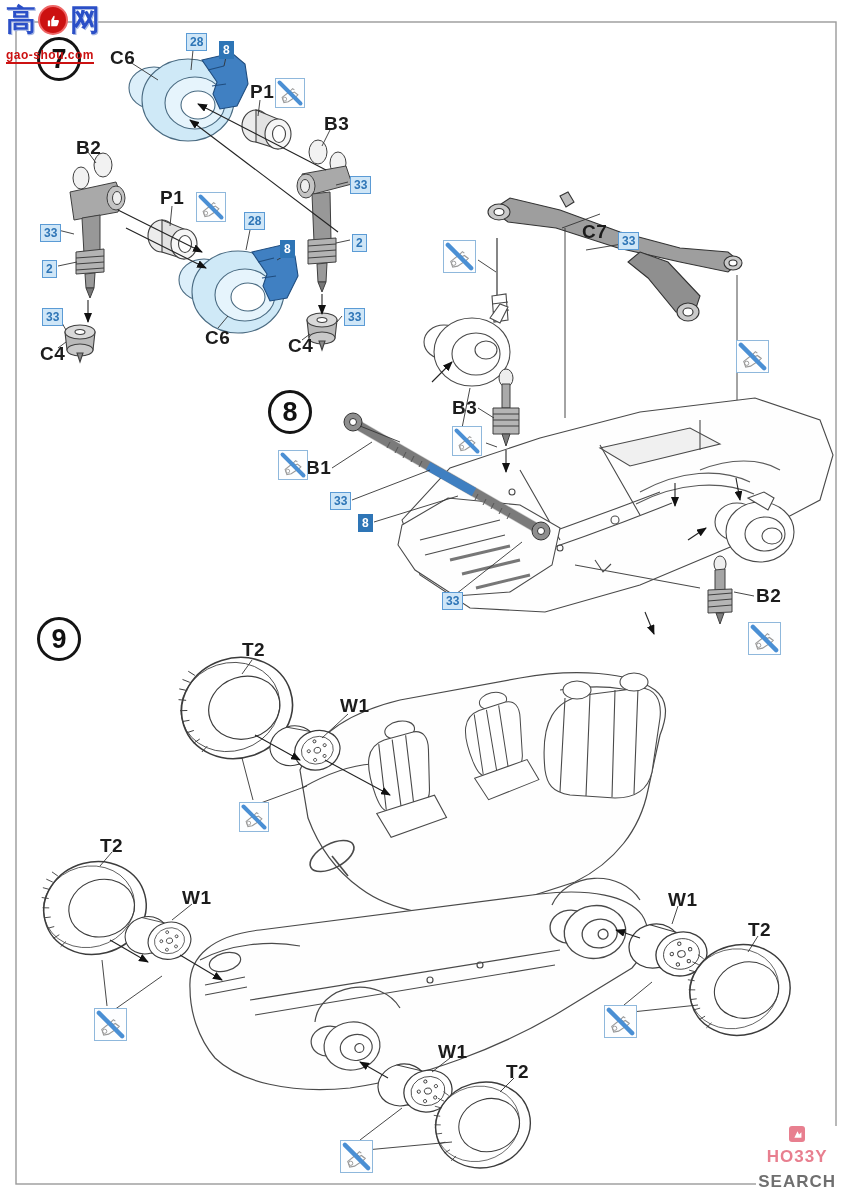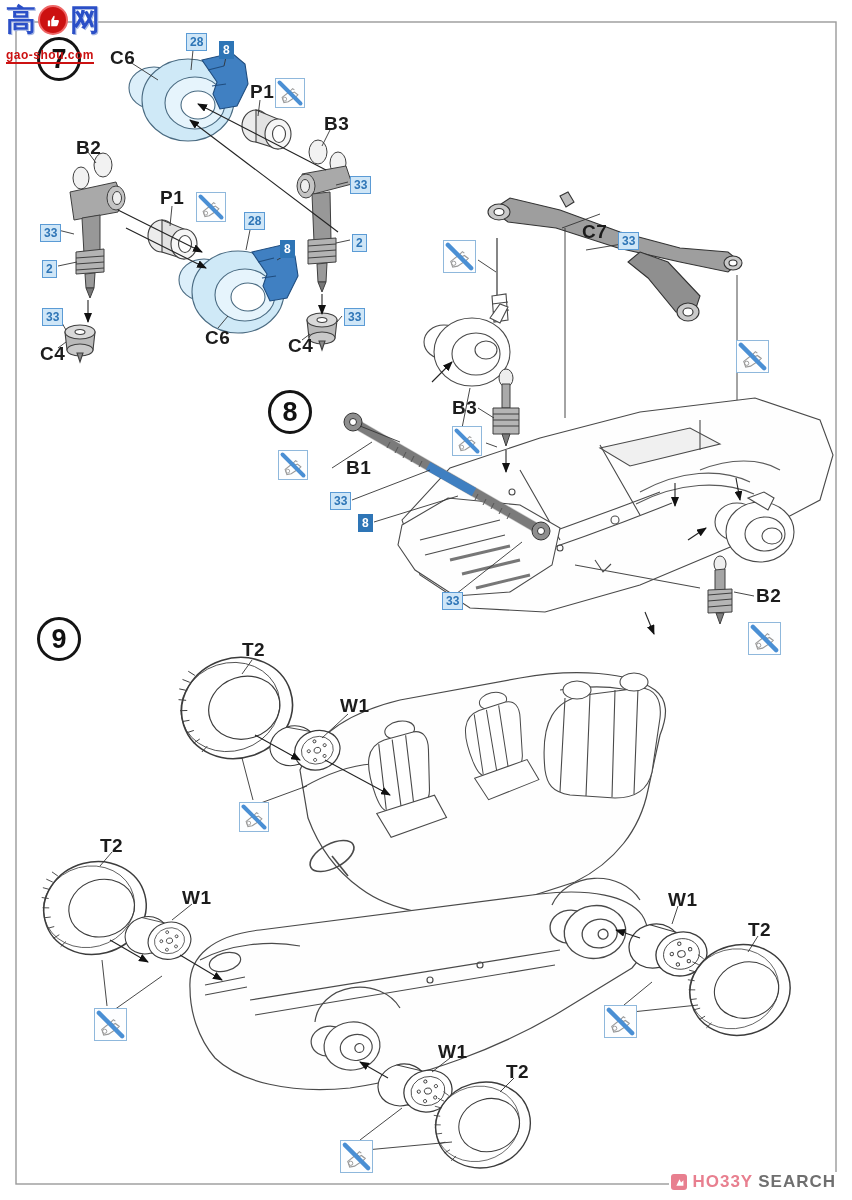--- a/index.html
+++ b/index.html
@@ -20,21 +20,21 @@
   .noglue svg{display:block;width:100%;height:100%;}
   .wm{position:absolute;left:6px;top:5px;z-index:5;}
   .wm-row{display:flex;align-items:center;gap:2px;}
   .wm-char{font-weight:bold;font-size:30px;color:var(--wm-blue,#2b4fc7);
            text-shadow:0 0 1px #fff,1px 1px 0 #9db0e0;line-height:1;}
   .wm-thumb{width:26px;height:26px;border-radius:50%;background:var(--wm-red,#cc1111);
             display:flex;align-items:center;justify-content:center;border:2px solid #e66;}
   .wm-site{font-weight:bold;font-size:12px;color:var(--wm-red,#cc1111);letter-spacing:.5px;
            border-bottom:2px solid var(--wm-red,#cc1111);display:inline-block;margin-top:13px;}
   .brand{position:absolute;right:14px;bottom:8px;display:flex;align-items:center;gap:5px;z-index:5;
-         font-weight:bold;font-size:17px;letter-spacing:1px;background:#fff;padding:0 2px;}
+         font-weight:bold;font-size:17px;letter-spacing:1px;background:#fff;padding:0 2px;flex-direction:column;}
   .brand-icon{width:16px;height:16px;background:var(--logo-pink,#e87f8f);border-radius:3px;
               display:flex;align-items:center;justify-content:center;}
   .brand-hobby{color:var(--logo-pink,#e87f8f);}
   .brand-search{color:var(--logo-gray,#6f6f6f);}
 </style>
 </head>
 <body>
 
 <div class="page">
 
@@ -369,21 +369,21 @@
 
 <div class="plabel" style="left:110px;top:48px;">C6</div>
 <div class="plabel" style="left:250px;top:82px;">P1</div>
 <div class="plabel" style="left:324px;top:114px;">B3</div>
 <div class="plabel" style="left:76px;top:138px;">B2</div>
 <div class="plabel" style="left:160px;top:188px;">P1</div>
 <div class="plabel" style="left:205px;top:328px;">C6</div>
 <div class="plabel" style="left:40px;top:344px;">C4</div>
 <div class="plabel" style="left:288px;top:336px;">C4</div>
 <div class="plabel" style="left:582px;top:194px;margin-top:28px;">C7</div>
-<div class="plabel" style="left:306px;top:458px;margin-left:40px;">B1</div>
+<div class="plabel" style="left:306px;top:458px;">B1</div>
 <div class="plabel" style="left:452px;top:398px;">B3</div>
 <div class="plabel" style="left:756px;top:586px;">B2</div>
 <div class="plabel" style="left:242px;top:640px;">T2</div>
 <div class="plabel" style="left:340px;top:696px;">W1</div>
 <div class="plabel" style="left:100px;top:836px;">T2</div>
 <div class="plabel" style="left:182px;top:888px;">W1</div>
 <div class="plabel" style="left:668px;top:890px;">W1</div>
 <div class="plabel" style="left:748px;top:920px;">T2</div>
 <div class="plabel" style="left:438px;top:1042px;">W1</div>
 <div class="plabel" style="left:506px;top:1062px;">T2</div>

